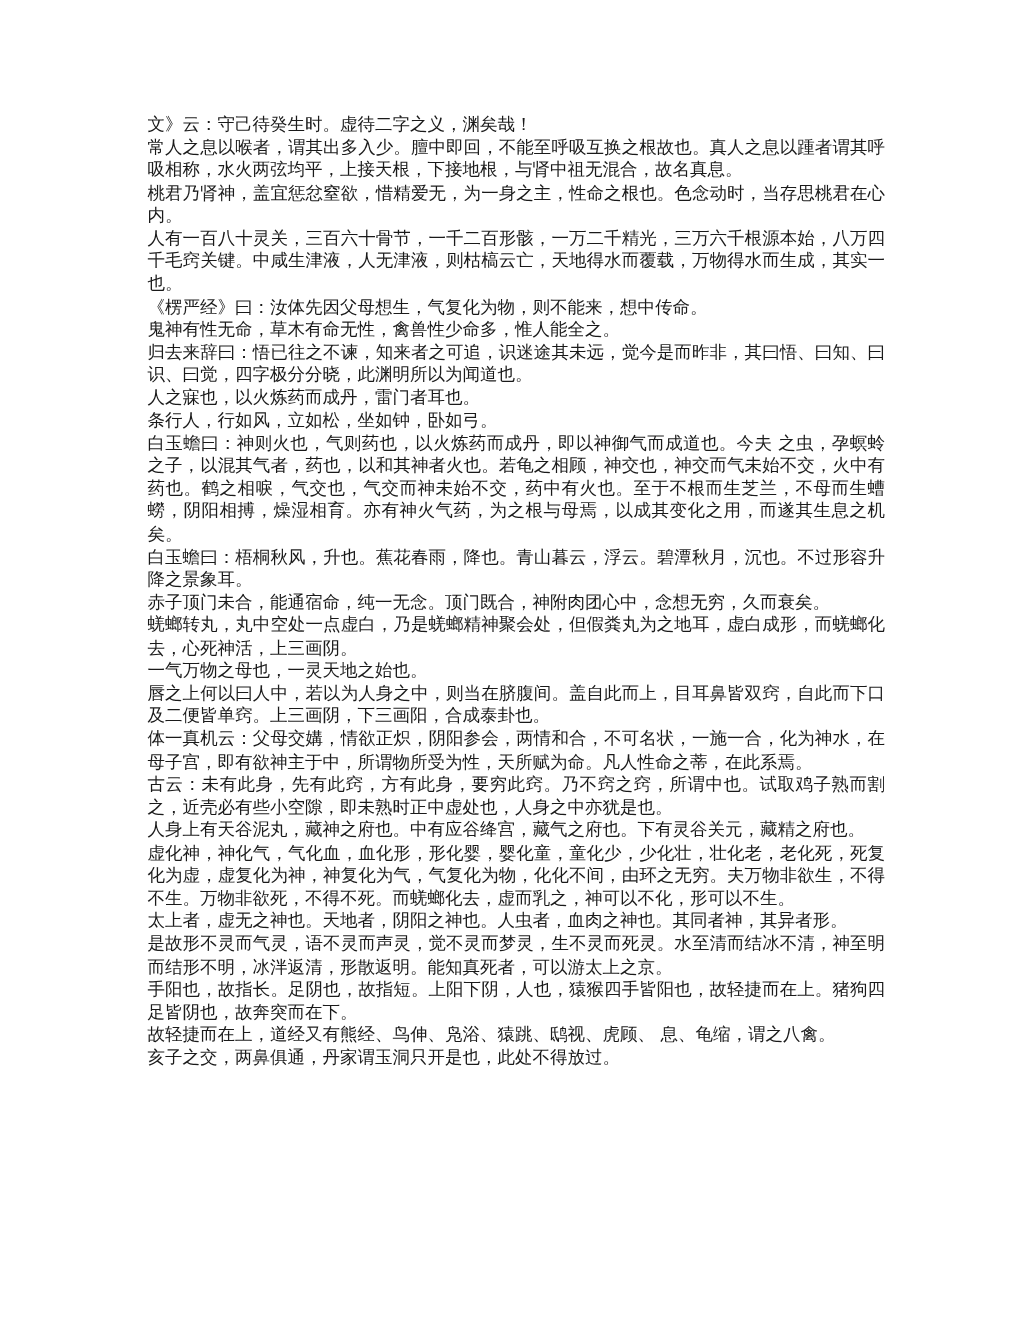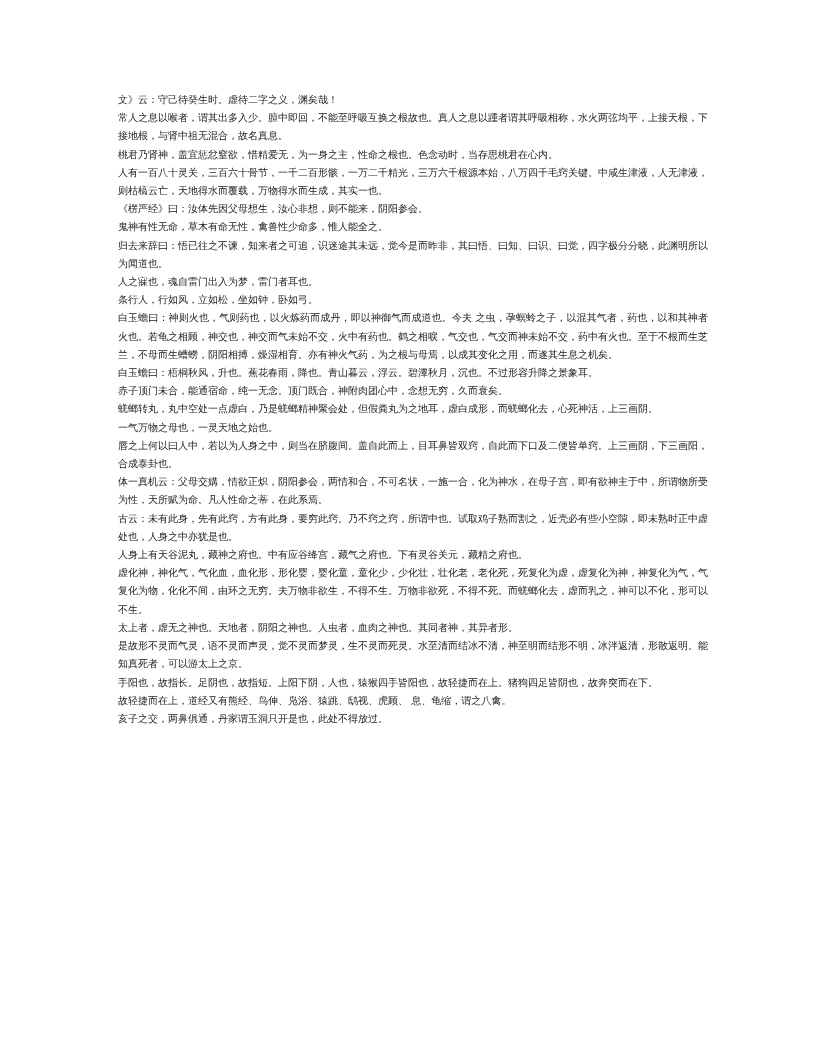--- a/index.html
+++ b/index.html
@@ -20,44 +20,44 @@
     height: 1056px;
     background: #ffffff;
   }
   .content {
     position: absolute;
     left: 118px;
     top: 91px;
     width: 590px;
     color: #1a1a1a;
     font-family: "DejaVu Serif", "Liberation Serif", serif;
-    font-size: 10px;
+    font-size: 14px;
     line-height: 18.2px;
   }
   .content p {
     margin: 0;
     padding: 0;
     text-align: justify;
     text-justify: inter-ideograph;
     word-break: break-all;
   }
 </style>
 </head>
 <body>
 
 <div class="page">
   <div class="content">
     <p>文》云：守己待癸生时。虚待二字之义，渊矣哉！</p>
     <p>常人之息以喉者，谓其出多入少。膻中即回，不能至呼吸互换之根故也。真人之息以踵者谓其呼吸相称，水火两弦均平，上接天根，下接地根，与肾中祖无混合，故名真息。</p>
     <p>桃君乃肾神，盖宜惩忿窒欲，惜精爱无，为一身之主，性命之根也。色念动时，当存思桃君在心内。</p>
     <p>人有一百八十灵关，三百六十骨节，一千二百形骸，一万二千精光，三万六千根源本始，八万四千毛窍关键。中咸生津液，人无津液，则枯槁云亡，天地得水而覆载，万物得水而生成，其实一也。</p>
-    <p>《楞严经》曰：汝体先因父母想生，汝心非想，则不能来，阴阳参会。</p>
+    <p>《楞严经》曰：汝体先因父母想生，气复化为物，则不能来，想中传命。</p>
     <p>鬼神有性无命，草木有命无性，禽兽性少命多，惟人能全之。</p>
     <p>归去来辞曰：悟已往之不谏，知来者之可追，识迷途其未远，觉今是而昨非，其曰悟、曰知、曰识、曰觉，四字极分分晓，此渊明所以为闻道也。</p>
-    <p>人之寐也，魂自雷门出入为梦，雷门者耳也。</p>
+    <p>人之寐也，以火炼药而成丹，雷门者耳也。</p>
     <p>条行人，行如风，立如松，坐如钟，卧如弓。</p>
     <p>白玉蟾曰：神则火也，气则药也，以火炼药而成丹，即以神御气而成道也。今夫 之虫，孕螟蛉之子，以混其气者，药也，以和其神者火也。若龟之相顾，神交也，神交而气未始不交，火中有药也。鹤之相唳，气交也，气交而神未始不交，药中有火也。至于不根而生芝兰，不母而生螬蟧，阴阳相搏，燥湿相育。亦有神火气药，为之根与母焉，以成其变化之用，而遂其生息之机矣。</p>
     <p>白玉蟾曰：梧桐秋风，升也。蕉花春雨，降也。青山暮云，浮云。碧潭秋月，沉也。不过形容升降之景象耳。</p>
     <p>赤子顶门未合，能通宿命，纯一无念。顶门既合，神附肉团心中，念想无穷，久而衰矣。</p>
     <p>蜣螂转丸，丸中空处一点虚白，乃是蜣螂精神聚会处，但假粪丸为之地耳，虚白成形，而蜣螂化去，心死神活，上三画阴。</p>
     <p>一气万物之母也，一灵天地之始也。</p>
     <p>唇之上何以曰人中，若以为人身之中，则当在脐腹间。盖自此而上，目耳鼻皆双窍，自此而下口及二便皆单窍。上三画阴，下三画阳，合成泰卦也。</p>
     <p>体一真机云：父母交媾，情欲正炽，阴阳参会，两情和合，不可名状，一施一合，化为神水，在母子宫，即有欲神主于中，所谓物所受为性，天所赋为命。凡人性命之蒂，在此系焉。</p>
     <p>古云：未有此身，先有此窍，方有此身，要穷此窍。乃不窍之窍，所谓中也。试取鸡子熟而割之，近壳必有些小空隙，即未熟时正中虚处也，人身之中亦犹是也。</p>
     <p>人身上有天谷泥丸，藏神之府也。中有应谷绛宫，藏气之府也。下有灵谷关元，藏精之府也。</p>

